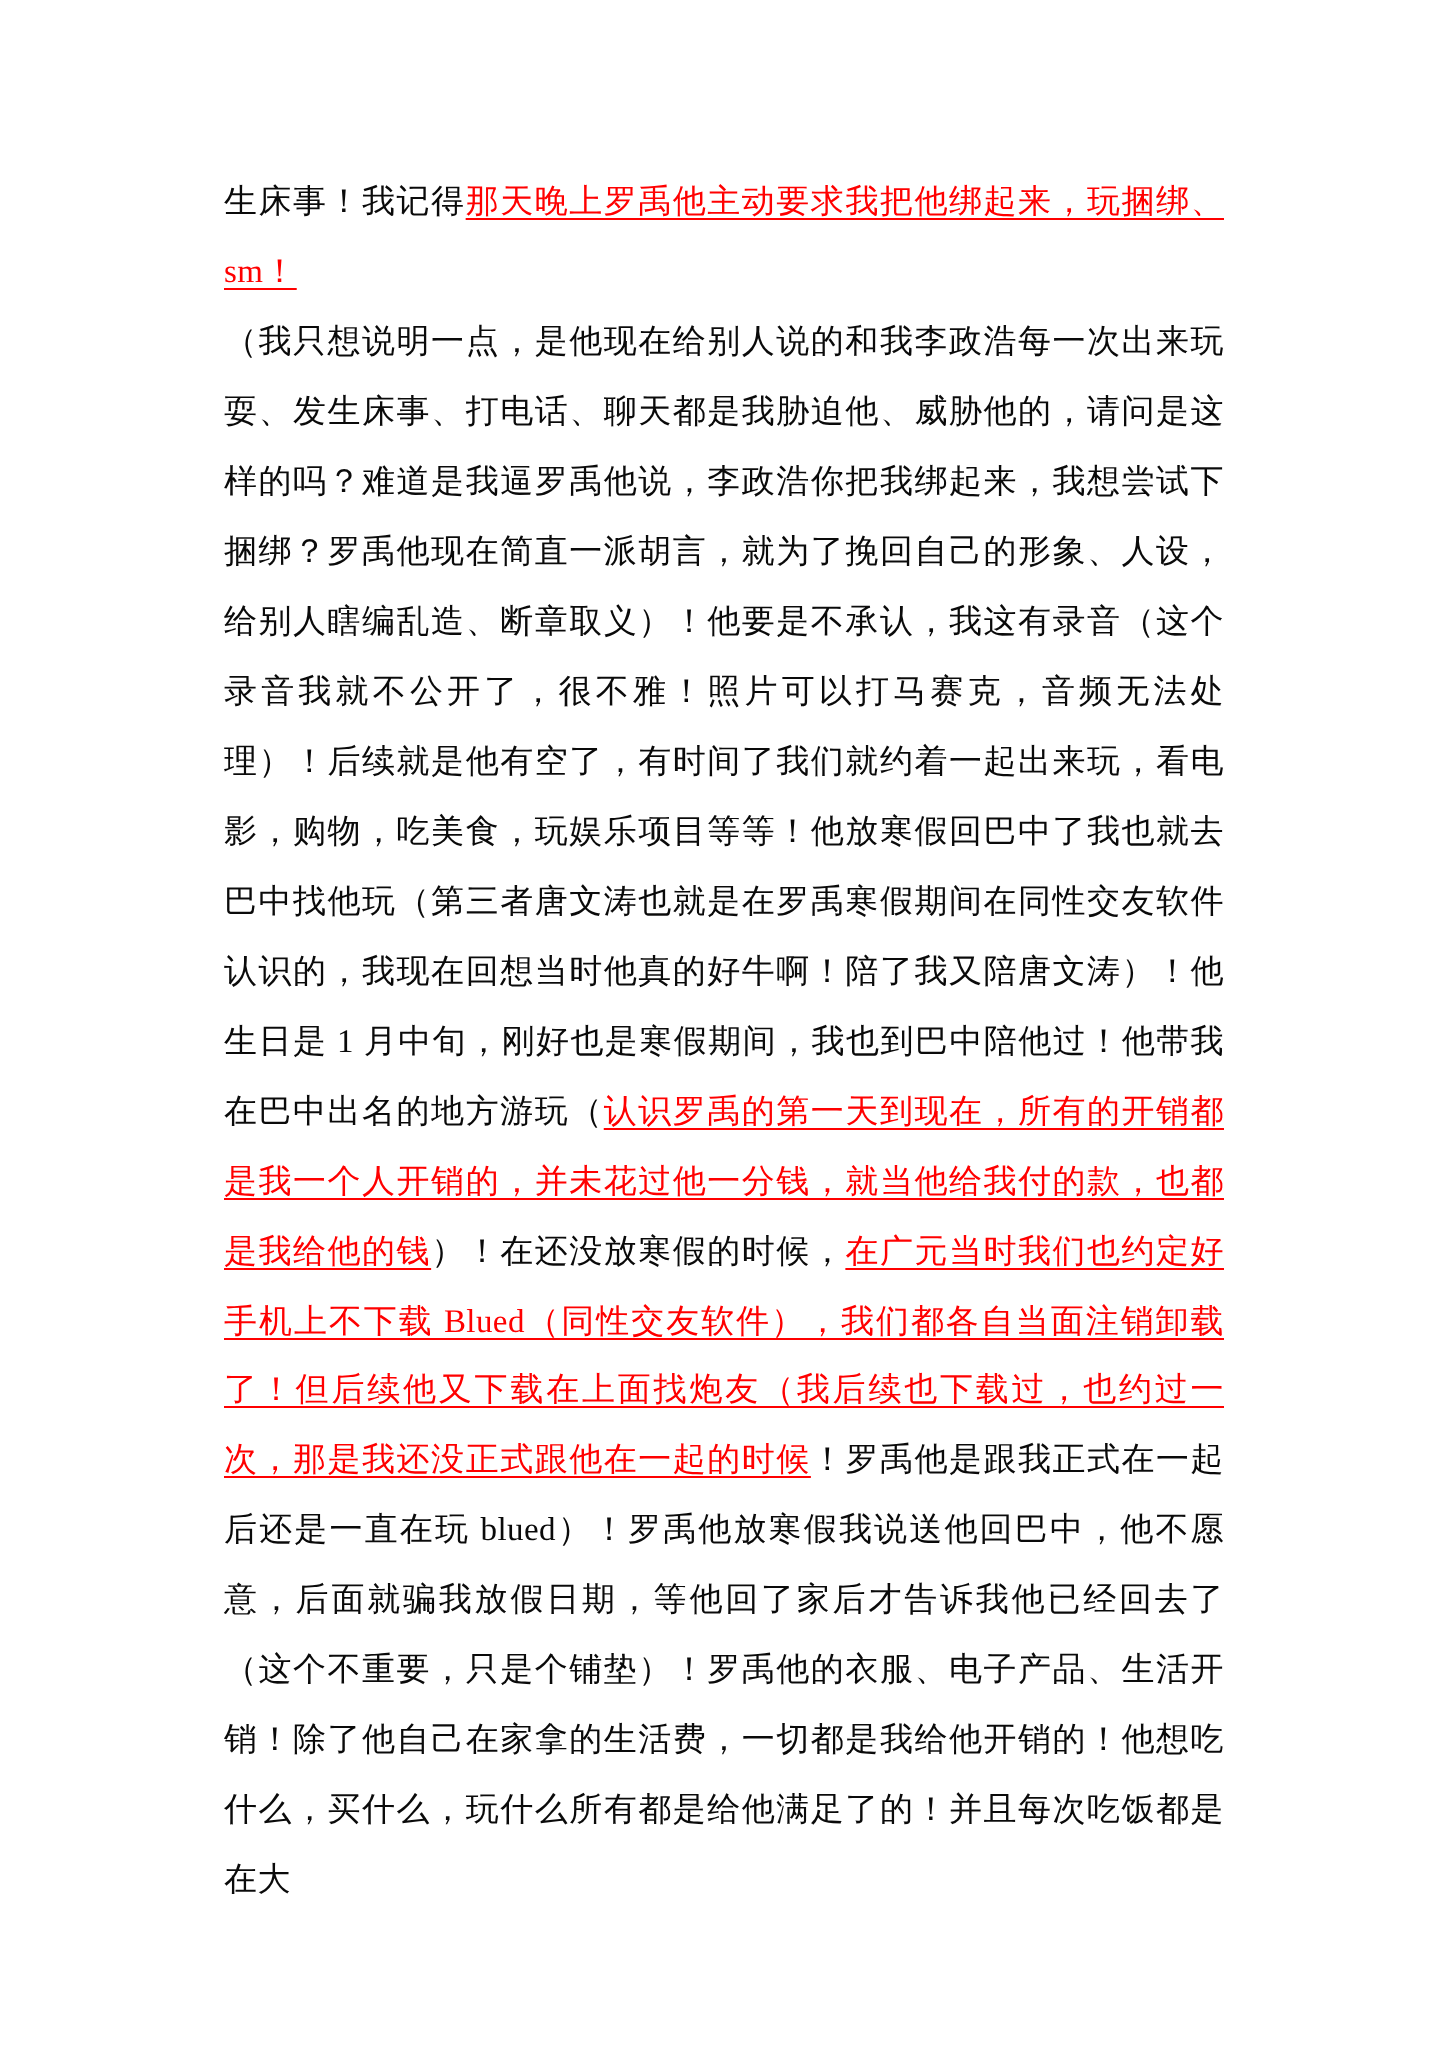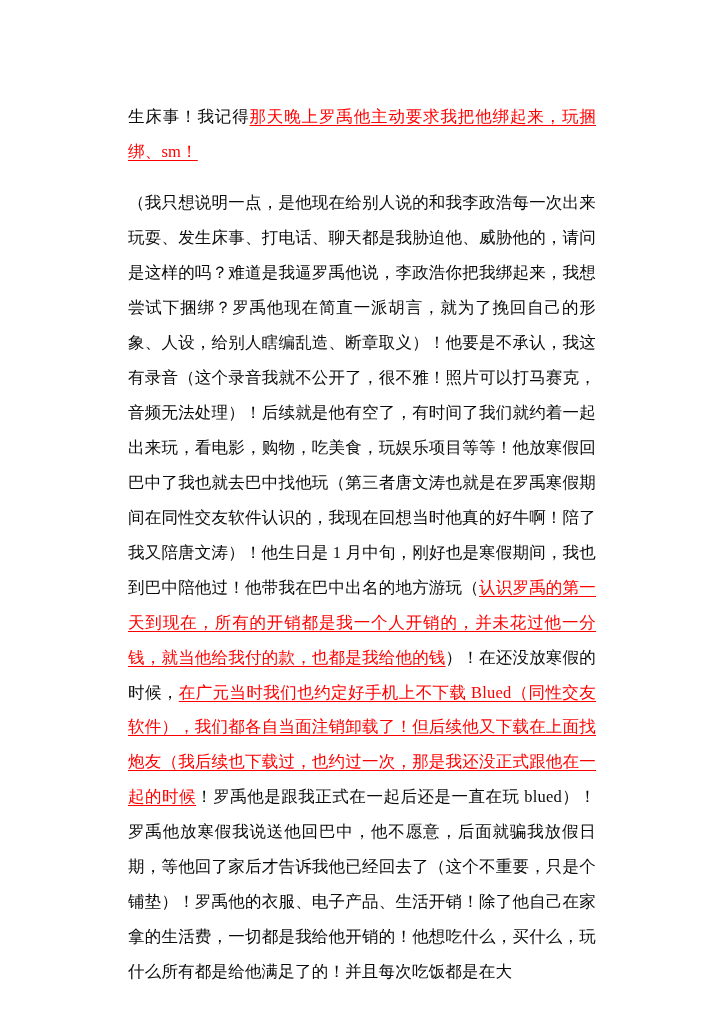--- a/index.html
+++ b/index.html
@@ -23,21 +23,21 @@
   }
   .doc-body {
     font-size: 16.5px;
     line-height: 2.12;
     color: #0a0a0a;
     text-align: justify;
     text-justify: inter-ideograph;
     letter-spacing: 0.2px;
   }
   .doc-body p {
-    margin: 16px;
+    margin: 0;
     text-indent: 0;
   }
   .para-indent {
     text-indent: 1em;
   }
   .hl {
     color: #ff0000;
     text-decoration: underline;
     text-decoration-color: #ff0000;
     text-underline-offset: 3px;

